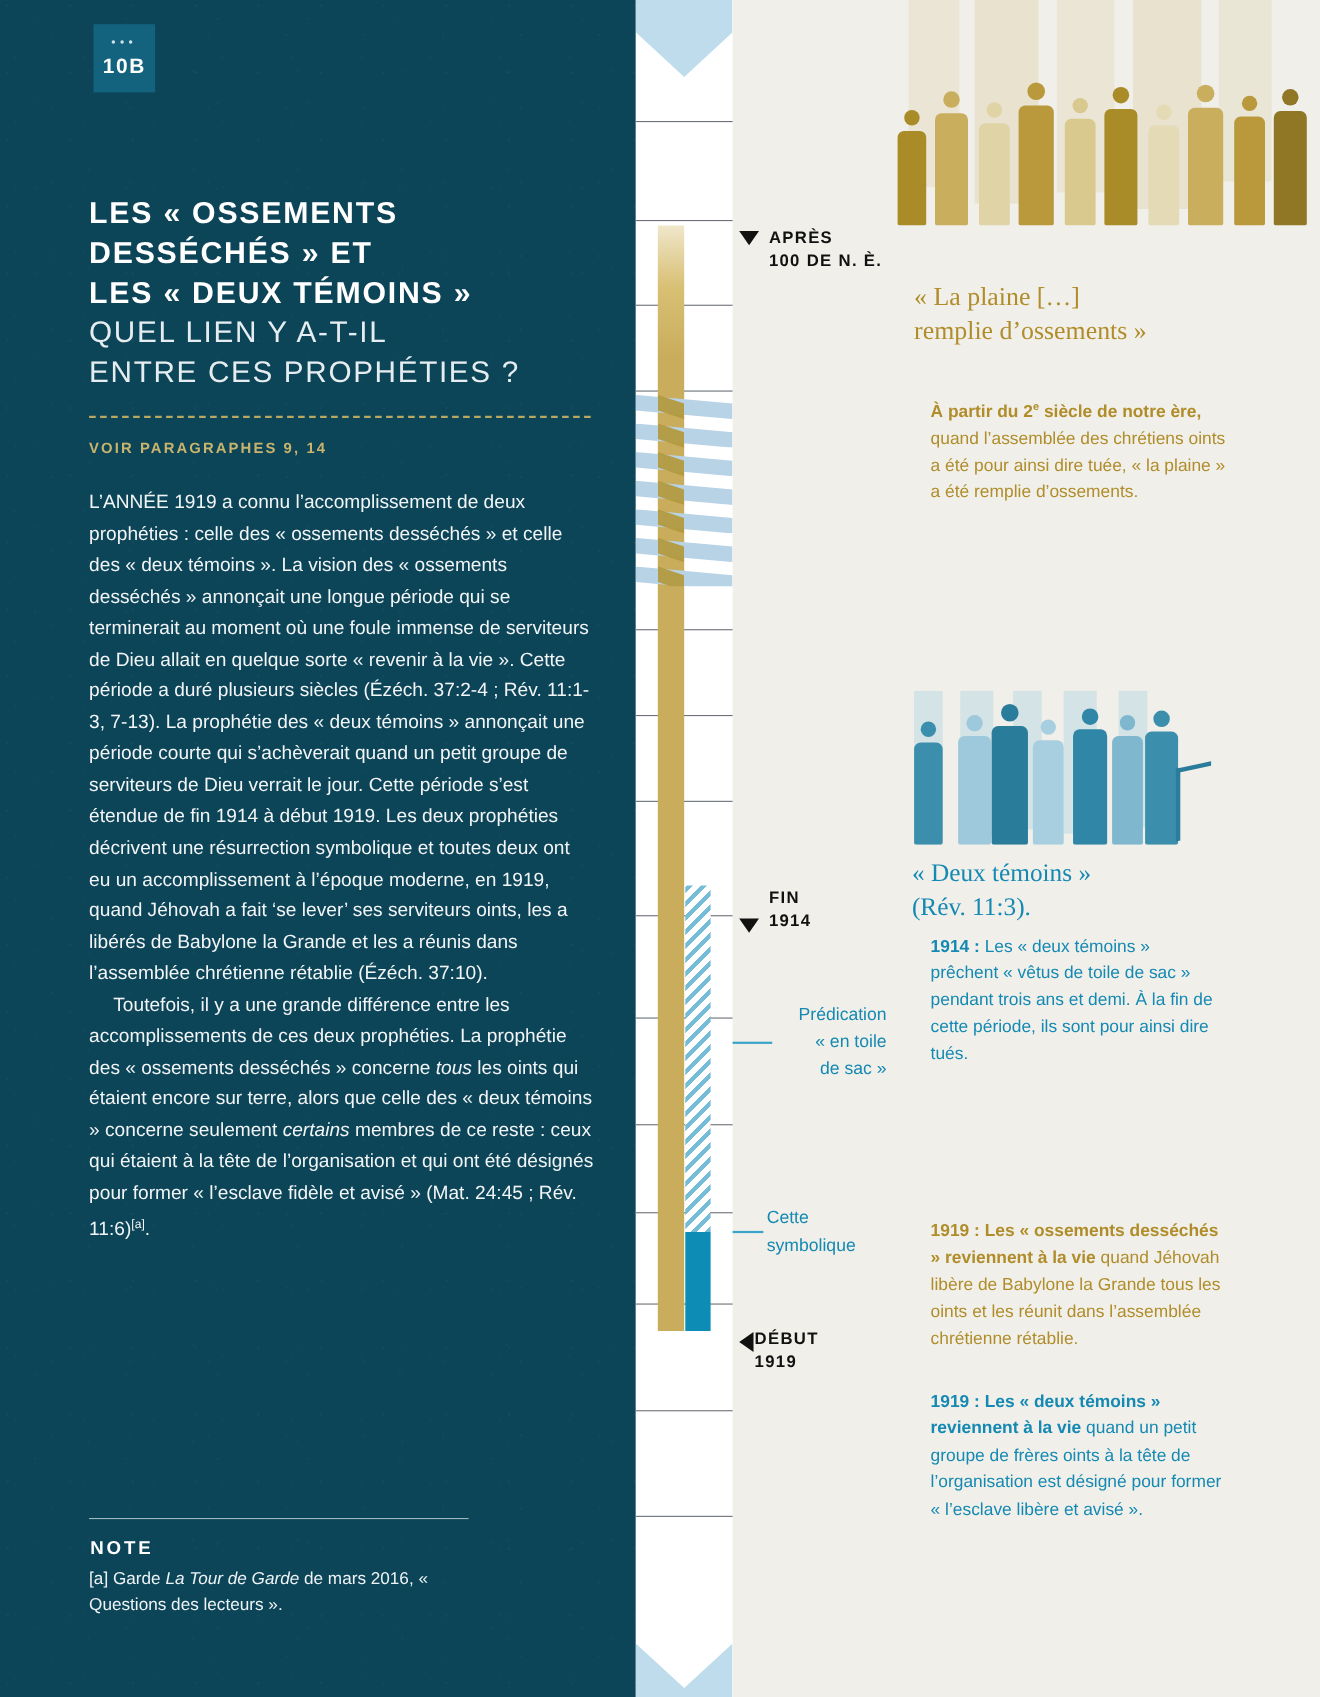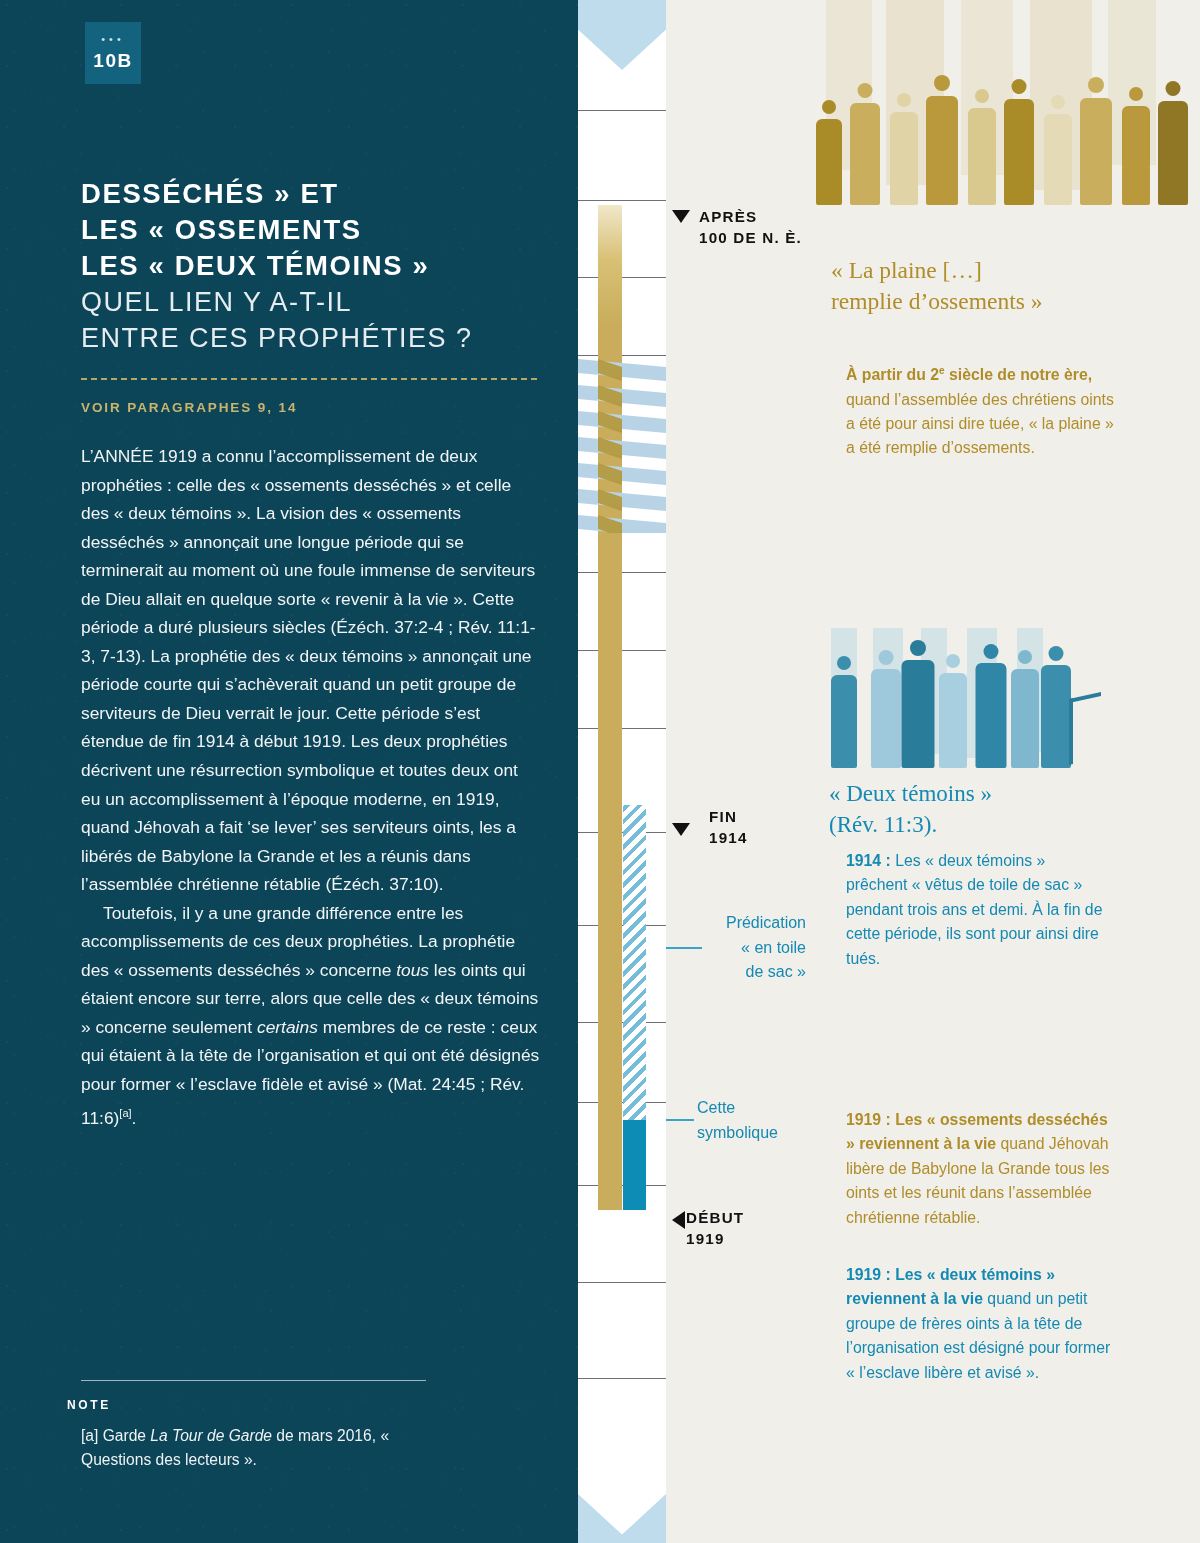--- a/index.html
+++ b/index.html
@@ -51,22 +51,22 @@
   #body-text{
     position:absolute;left:81px;top:442px;width:460px;
     color:#f2f5f6;font-size:17.4px;line-height:28.55px;
   }
   #body-text p{margin:0;}
   #body-text p.indent{text-indent:22px;}
   #body-text i{font-style:italic;}
   sup.fnref{font-size:11px;vertical-align:super;}
 
   #note-rule{position:absolute;left:81px;top:1380px;width:345px;height:1px;background:#9fb6c0;}
-  #note-head{position:absolute;left:67px;top:1398px;color:#ffffff;
-    font-size:12px;font-weight:bold;letter-spacing:2.6px;}
+  #note-head{position:absolute;left:82px;top:1398px;color:#ffffff;
+    font-size:17px;font-weight:bold;letter-spacing:2.6px;}
   #note-body{position:absolute;left:81px;top:1424px;width:380px;color:#eef3f5;
     font-size:15.6px;line-height:24px;}
   #note-body i{}
 
   
   #timeline{position:absolute;left:578px;top:0;width:88px;height:1543px;background:#ffffff;}
   .tl-div{position:absolute;left:0;width:88px;height:1px;background:#6b7176;}
   .chev-top{
     position:absolute;left:0;top:0;width:88px;height:70px;background:#bedcec;
     clip-path:polygon(0 0,100% 0,100% 42%,50% 100%,0 42%);
@@ -124,22 +124,22 @@
 <body>
 
 <div id="left-panel">
 
   <div id="badge">
     <div class="dots">•••</div>
     <div class="num">10B</div>
   </div>
 
   <div id="title-block">
+    <div class="t-main">LES « OSSEMENTS</div>
     <div class="t-main">DESSÉCHÉS » ET</div>
-    <div class="t-main">LES « OSSEMENTS</div>
     <div class="t-main">LES « DEUX TÉMOINS »</div>
     <div class="t-sub">QUEL LIEN Y A-T-IL</div>
     <div class="t-sub">ENTRE CES PROPHÉTIES ?</div>
   </div>
 
   <div id="dash-rule"></div>
   <div id="see-par">VOIR PARAGRAPHES 9, 14</div>
 
   <div id="body-text">
     <p>L’ANNÉE 1919 a connu l’accomplissement de deux prophéties : celle des « ossements desséchés » et celle des « deux témoins ». La vision des « ossements desséchés » annonçait une longue période qui se terminerait au moment où une foule immense de serviteurs de Dieu allait en quelque sorte « revenir à la vie ». Cette période a duré plusieurs siècles (Ézéch. 37:2-4 ; Rév. 11:1-3, 7-13). La prophétie des « deux témoins » annonçait une période courte qui s’achèverait quand un petit groupe de serviteurs de Dieu verrait le jour. Cette période s’est étendue de fin 1914 à début 1919. Les deux prophéties décrivent une résurrection symbolique et toutes deux ont eu un accomplissement à l’époque moderne, en 1919, quand Jéhovah a fait ‘se lever’ ses serviteurs oints, les a libérés de Babylone la Grande et les a réunis dans l’assemblée chrétienne rétablie (Ézéch. 37:10).</p>
@@ -197,21 +197,21 @@
   <div style="display:flex;align-items:flex-start;gap:9px;">
     <div class="tri-down" style="margin-top:4px"></div>
     <div>
       <div class="mk-label">APRÈS</div>
       <div class="mk-label">100 DE N. È.</div>
     </div>
   </div>
 </div>
 
 <div class="marker" style="left:672px;top:806px">
-  <div style="display:flex;align-items:center;gap:19px;">
+  <div style="display:flex;align-items:flex-end;gap:9px;">
     <div class="tri-down" style="margin-top:4px"></div>
     <div>
       <div class="mk-label">FIN</div>
       <div class="mk-label">1914</div>
     </div>
   </div>
 </div>
 
 <div class="marker" style="left:672px;top:1207px">
   <div style="display:flex;align-items:flex-start;gap:1px;">

